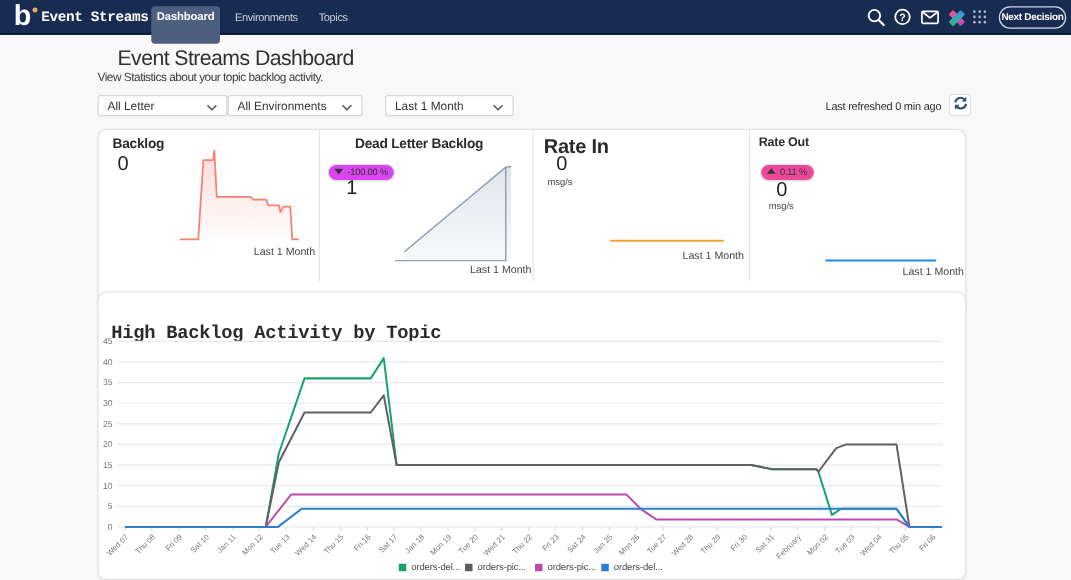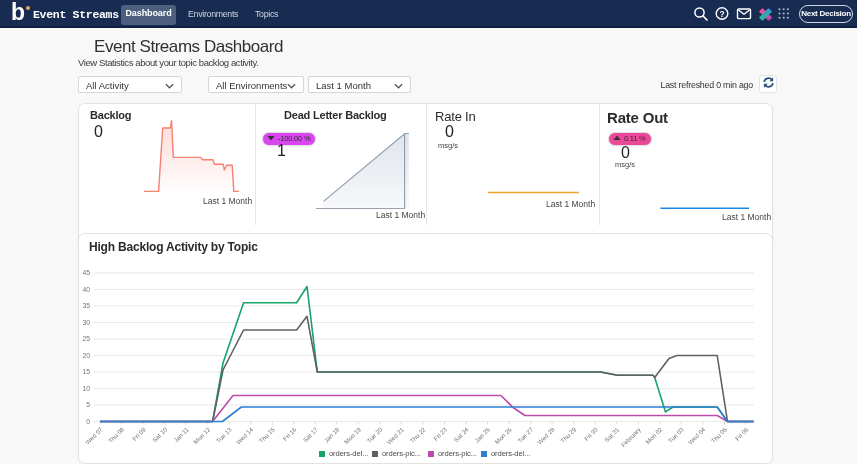--- a/index.html
+++ b/index.html
@@ -4,21 +4,21 @@
 *{margin:0;padding:0;box-sizing:border-box;}
 body{width:857px;height:464px;background:#f8f8f8;font-family:"Liberation Sans",sans-serif;overflow:hidden;position:relative;}
 .abs{position:absolute;}
 </style></head>
 <body>
 
 <div class="abs" style="left:0;top:0;width:857px;height:28px;background:#182c52;border-bottom:2px solid #0f2041;">
   <div class="abs" style="left:11px;top:0.5px;color:#fff;font-size:23px;font-weight:bold;line-height:22px;">b</div>
   <div class="abs" style="left:25.5px;top:6px;width:4px;height:4px;border-radius:50%;background:#f4a259;"></div>
   <div class="abs" style="left:33px;top:7.5px;color:#fff;font-size:11.5px;font-weight:bold;letter-spacing:-0.3px;font-family:Liberation Mono, monospace;">Event Streams</div>
-  <div class="abs" style="left:121px;top:5px;width:55px;height:20px;background:#4d5f7f;border-radius:3px;color:#fff;font-size:9px;font-weight:bold;text-align:center;line-height:17px;letter-spacing:-0.1px;">Dashboard</div>
+  <div class="abs" style="left:121px;top:5px;width:55px;height:30px;background:#4d5f7f;border-radius:3px;color:#fff;font-size:9px;font-weight:bold;text-align:center;line-height:17px;letter-spacing:-0.1px;">Dashboard</div>
   <div class="abs" style="left:188px;top:9px;color:#cdd4df;font-size:8.8px;letter-spacing:-0.3px;">Environments</div>
   <div class="abs" style="left:255px;top:9px;color:#cdd4df;font-size:8.8px;letter-spacing:-0.3px;">Topics</div>
   <svg width="857" height="28" viewBox="0 0 857 28" style="position:absolute;left:0;top:0;">
 <circle cx="699.5" cy="12.5" r="4.6" fill="none" stroke="#fff" stroke-width="1.5"></circle>
 <line x1="703" y1="16" x2="707" y2="20" stroke="#fff" stroke-width="1.7" stroke-linecap="round"></line>
 <circle cx="722" cy="13.5" r="5.8" fill="none" stroke="#fff" stroke-width="1.4"></circle>
 <text x="722" y="16.6" text-anchor="middle" font-size="8.5" font-weight="bold" fill="#fff" font-family="Liberation Sans">?</text>
 <rect x="737.5" y="9" width="13" height="9.6" rx="1.2" fill="none" stroke="#fff" stroke-width="1.4"></rect>
 <polyline points="738.5,10 744,14.3 749.5,10" fill="none" stroke="#fff" stroke-width="1.4" stroke-linejoin="round"></polyline>
 <defs>
@@ -47,24 +47,24 @@
         <circle cx="783.7" cy="17.700000000000003" r="1.05"></circle>
         <circle cx="787.9" cy="17.700000000000003" r="1.05"></circle>
 </g>
 </svg>
   <div class="abs" style="left:799px;top:4.5px;width:54px;height:18px;border:1.5px solid #cfd8e6;border-radius:10px;color:#fff;font-size:8px;font-weight:bold;text-align:center;line-height:15px;white-space:nowrap;letter-spacing:-0.25px;">Next Decision</div>
 </div>
 
 <div class="abs" style="left:94px;top:37px;font-size:17px;color:#303030;letter-spacing:-0.45px;">Event Streams Dashboard</div>
 <div class="abs" style="left:78px;top:57px;font-size:9.5px;color:#3c3c3c;letter-spacing:-0.4px;">View Statistics about your topic backlog activity.</div>
 
-<div style="position:absolute;left:78px;top:76px;width:104px;height:17px;background:#fff;border:1px solid #d6d6d6;border-radius:2px;font-size:9.5px;color:#333;line-height:17px;"><span style="margin-left:7px;">All Activity</span><span style="position:absolute;right:7px;top:5.5px;line-height:0;"><svg width="9" height="6" viewBox="0 0 10 6">
+<div style="position:absolute;left:78px;top:76px;width:104px;height:17px;background:#fff;border:1px solid #d6d6d6;border-radius:2px;font-size:9.5px;color:#333;line-height:17px;"><span style="margin-left:7px;">All Letter</span><span style="position:absolute;right:7px;top:5.5px;line-height:0;"><svg width="9" height="6" viewBox="0 0 10 6">
         <polyline points="1,1 5,5 9,1" fill="none" stroke="#555" stroke-width="1.4"></polyline>
       </svg></span></div>
-<div style="position:absolute;left:208px;top:76px;width:96px;height:17px;background:#fff;border:1px solid #d6d6d6;border-radius:2px;font-size:9.5px;color:#333;line-height:17px;"><span style="margin-left:7px;">All Environments</span><span style="position:absolute;right:7px;top:5.5px;line-height:0;"><svg width="9" height="6" viewBox="0 0 10 6">
+<div style="position:absolute;left:182px;top:76px;width:108px;height:17px;background:#fff;border:1px solid #d6d6d6;border-radius:2px;font-size:9.5px;color:#333;line-height:17px;"><span style="margin-left:7px;">All Environments</span><span style="position:absolute;right:7px;top:5.5px;line-height:0;"><svg width="9" height="6" viewBox="0 0 10 6">
         <polyline points="1,1 5,5 9,1" fill="none" stroke="#555" stroke-width="1.4"></polyline>
       </svg></span></div>
 <div style="position:absolute;left:308px;top:76px;width:103px;height:17px;background:#fff;border:1px solid #d6d6d6;border-radius:2px;font-size:9.5px;color:#333;line-height:17px;"><span style="margin-left:7px;">Last 1 Month</span><span style="position:absolute;right:7px;top:5.5px;line-height:0;"><svg width="9" height="6" viewBox="0 0 10 6">
         <polyline points="1,1 5,5 9,1" fill="none" stroke="#555" stroke-width="1.4"></polyline>
       </svg></span></div>
 <div class="abs" style="right:104px;top:80px;font-size:8.8px;color:#333;letter-spacing:-0.2px;">Last refreshed 0 min ago</div>
 <div class="abs" style="left:759px;top:75px;width:18px;height:18px;border:1px solid #e2e2e2;border-radius:3px;background:#fff;text-align:center;line-height:16px;"><svg width="13" height="13" viewBox="0 0 24 24">
 <path d="M4 11a8 8 0 0 1 14.4-3.6" fill="none" stroke="#2c4f7c" stroke-width="3.2"></path>
 <polygon points="20.5,2.5 20.5,9.5 13.5,9.5" fill="#2c4f7c"></polygon>
 <path d="M20 13a8 8 0 0 1-14.4 3.6" fill="none" stroke="#2c4f7c" stroke-width="3.2"></path>
@@ -99,36 +99,36 @@
   <div class="abs" style="left:15px;top:19px;font-size:16px;color:#222;">0</div>
   <div class="abs" style="left:124px;top:92px;font-size:8.5px;color:#444;">Last 1 Month</div>
 
   <div class="abs" style="left:183px;top:5px;font-size:11px;font-weight:bold;color:#2b2b2b;letter-spacing:-0.2px;padding-left:22px;">Dead Letter Backlog</div>
   <div class="abs" style="left:183px;top:23px;"><span style="display:inline-block;border:1px solid #e0e0e0;border-radius:8px;background:#d946ef;padding:1.5px 5px 1.5px 4px;font-size:7.5px;letter-spacing:-0.2px;color:#333;box-shadow:0 1px 2px rgba(0,0,0,0.05);"><svg width="8" height="6" viewBox="0 0 8 6" style="margin-right:3px;">
           <polygon points="0.5,1 7.5,1 4,5.5" fill="#333"></polygon>
         </svg>-100.00 %</span></div>
   <div class="abs" style="left:198px;top:37.5px;font-size:16px;color:#222;">1</div>
   <div class="abs" style="left:297px;top:106px;font-size:8.5px;color:#444;">Last 1 Month</div>
 
-  <div class="abs" style="left:356px;top:5px;font-size:13px;font-weight:normal;color:#2b2b2b;letter-spacing:-0.2px;">Rate In</div>
+  <div class="abs" style="left:356px;top:5px;font-size:16px;font-weight:bold;color:#2b2b2b;letter-spacing:-0.2px;">Rate In</div>
   <div class="abs" style="left:366px;top:19px;font-size:16px;color:#222;">0</div>
   <div class="abs" style="left:359px;top:37px;font-size:7.5px;color:#444;">msg/s</div>
   <div class="abs" style="left:467px;top:95px;font-size:8.5px;color:#444;">Last 1 Month</div>
 
-  <div class="abs" style="left:528px;top:5px;font-size:15px;font-weight:bold;color:#2b2b2b;letter-spacing:-0.2px;">Rate Out</div>
+  <div class="abs" style="left:528px;top:5px;font-size:10px;font-weight:bold;color:#2b2b2b;letter-spacing:-0.2px;">Rate Out</div>
   <div class="abs" style="left:529px;top:23px;"><span style="display:inline-block;border:1px solid #e0e0e0;border-radius:8px;background:#ec4899;padding:1.5px 5px 1.5px 4px;font-size:7.5px;letter-spacing:-0.2px;color:#333;box-shadow:0 1px 2px rgba(0,0,0,0.05);"><svg width="8" height="6" viewBox="0 0 8 6" style="margin-right:3px;">
           <polygon points="0.5,5 7.5,5 4,0.5" fill="#333"></polygon>
         </svg>0.11 %</span></div>
   <div class="abs" style="left:542px;top:40px;font-size:16px;color:#222;">0</div>
   <div class="abs" style="left:536px;top:56px;font-size:7.5px;color:#444;">msg/s</div>
   <div class="abs" style="left:643px;top:108px;font-size:8.5px;color:#444;">Last 1 Month</div>
 </div>
 
 <div class="abs" style="left:78px;top:233px;width:695px;height:231px;background:#fff;border:1px solid #e3e3e3;border-radius:7px;box-shadow:0 1px 3px rgba(0,0,0,0.04);">
-  <div class="abs" style="left:10px;top:6px;font-size:12px;font-weight:bold;color:#2b2b2b;letter-spacing:-0.2px;">High Backlog Activity by Topic</div>
+  <div class="abs" style="left:10px;top:24px;font-size:15px;font-weight:bold;color:#2b2b2b;letter-spacing:-0.2px;font-family:Liberation Mono, monospace;">High Backlog Activity by Topic</div>
   <svg width="695" height="231" viewBox="0 0 695 231" style="position:absolute;left:0;top:0;">
 <line x1="15" y1="187.5" x2="675" y2="187.5" stroke="#e9e9e9" stroke-width="1"></line>
 <line x1="15" y1="171.0" x2="675" y2="171.0" stroke="#e9e9e9" stroke-width="1"></line>
 <line x1="15" y1="154.5" x2="675" y2="154.5" stroke="#e9e9e9" stroke-width="1"></line>
 <line x1="15" y1="138.0" x2="675" y2="138.0" stroke="#e9e9e9" stroke-width="1"></line>
 <line x1="15" y1="121.5" x2="675" y2="121.5" stroke="#e9e9e9" stroke-width="1"></line>
 <line x1="15" y1="105.0" x2="675" y2="105.0" stroke="#e9e9e9" stroke-width="1"></line>
 <line x1="15" y1="88.5" x2="675" y2="88.5" stroke="#e9e9e9" stroke-width="1"></line>
 <line x1="15" y1="72.0" x2="675" y2="72.0" stroke="#e9e9e9" stroke-width="1"></line>
 <line x1="15" y1="55.5" x2="675" y2="55.5" stroke="#e9e9e9" stroke-width="1"></line>

